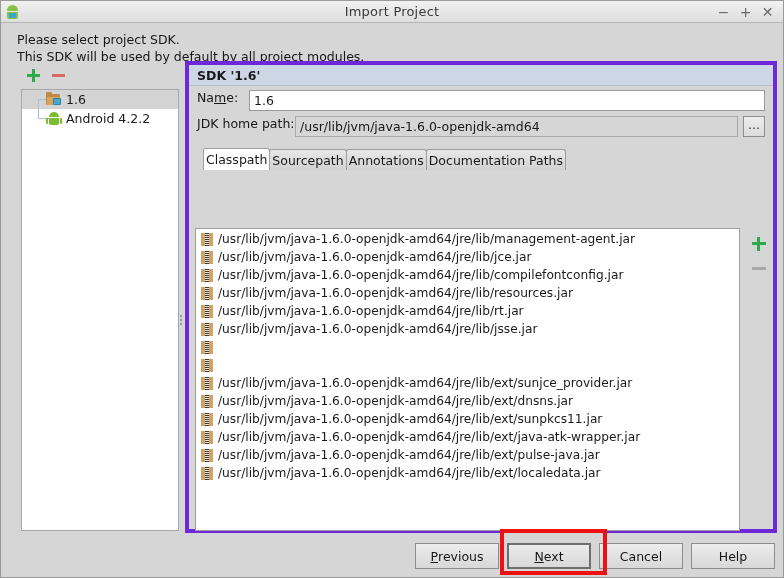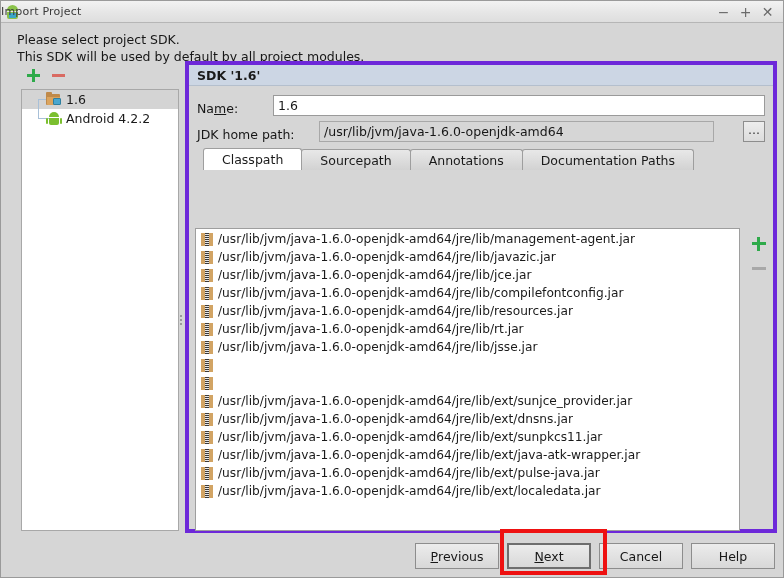--- a/index.html
+++ b/index.html
@@ -47,22 +47,22 @@
     background: #8ac249;
     border-radius: 0 0 2px 2px;
   }
   .title-icon .screen {
     position: absolute; left: 4px; top: 9px;
     width: 7px; height: 5px;
     background: #3aa6c8;
   }
   .titlebar-text {
     position: absolute; left: 0; right: 0;
-    text-align: left;
-    font-size: 11px;
+    text-align: center;
+    font-size: 13px;
     color: #3a3a3a;
     letter-spacing: .2px;
     pointer-events: none;
   }
   .win-buttons {
     margin-left: auto; display: flex; align-items: center;
     gap: 9px; padding-right: 9px; z-index: 2;
   }
   .win-btn {
     color: #6a6a6a; font-size: 14px; line-height: 14px;
@@ -188,24 +188,23 @@
     height: 21px;
     background: #ccd6e4;
     border-bottom: 1px solid #b4bfcd;
     display: flex; align-items: center;
     padding-left: 8px;
     font-weight: bold;
     font-size: 12.5px;
     color: #1a1a1a;
   }
   .field-row {
-    display: flex; align-items: flex-end;
+    display: flex; align-items: flex-start;
     padding: 0 8px;
     height: 26px;
-    gap: 24px;
   }
   .field-row.name-row { margin-top: 4px; }
   .field-label {
     font-size: 12.5px; color: #171717;
     white-space: nowrap;
   }
   .field-label .mn { text-decoration: underline; }
   .name-label { width: 52px; }
   .jdk-label  { width: 98px; }
   .text-input {
@@ -233,21 +232,21 @@
 
   
   .tabs-wrap {
     margin: 6px 0 0 14px;
     display: flex; align-items: flex-end;
     height: 22px;
     position: relative;
   }
   .tab {
     height: 21px;
-    padding: 0 18px;
+    padding: 0 2px;
     display: flex; align-items: center;
     font-size: 12.5px;
     background: linear-gradient(to bottom, #e8e8e8, #d2d2d2);
     border: 1px solid #9e9e9e;
     border-bottom: none;
     border-radius: 3px 3px 0 0;
     margin-right: -1px;
     color: #1a1a1a;
     cursor: default;
     position: relative;
@@ -433,28 +432,20 @@
               <span class="j-r"></span>
             </span>
             <span>/usr/lib/jvm/java-1.6.0-openjdk-amd64/jre/lib/management-agent.jar</span>
           </div>
           <div class="cp-row">
             <span class="jar-icon">
               <span class="j-l"></span>
               <span class="j-c"></span>
               <span class="j-r"></span>
             </span>
-            <span>/usr/lib/jvm/java-1.6.0-openjdk-amd64/jre/lib/javazic.jar</span>
-          </div>
-          <div class="cp-row">
-            <span class="jar-icon">
-              <span class="j-l"></span>
-              <span class="j-c"></span>
-              <span class="j-r"></span>
-            </span>
             <span>/usr/lib/jvm/java-1.6.0-openjdk-amd64/jre/lib/jce.jar</span>
           </div>
           <div class="cp-row">
             <span class="jar-icon">
               <span class="j-l"></span>
               <span class="j-c"></span>
               <span class="j-r"></span>
             </span>
             <span>/usr/lib/jvm/java-1.6.0-openjdk-amd64/jre/lib/compilefontconfig.jar</span>
           </div>

